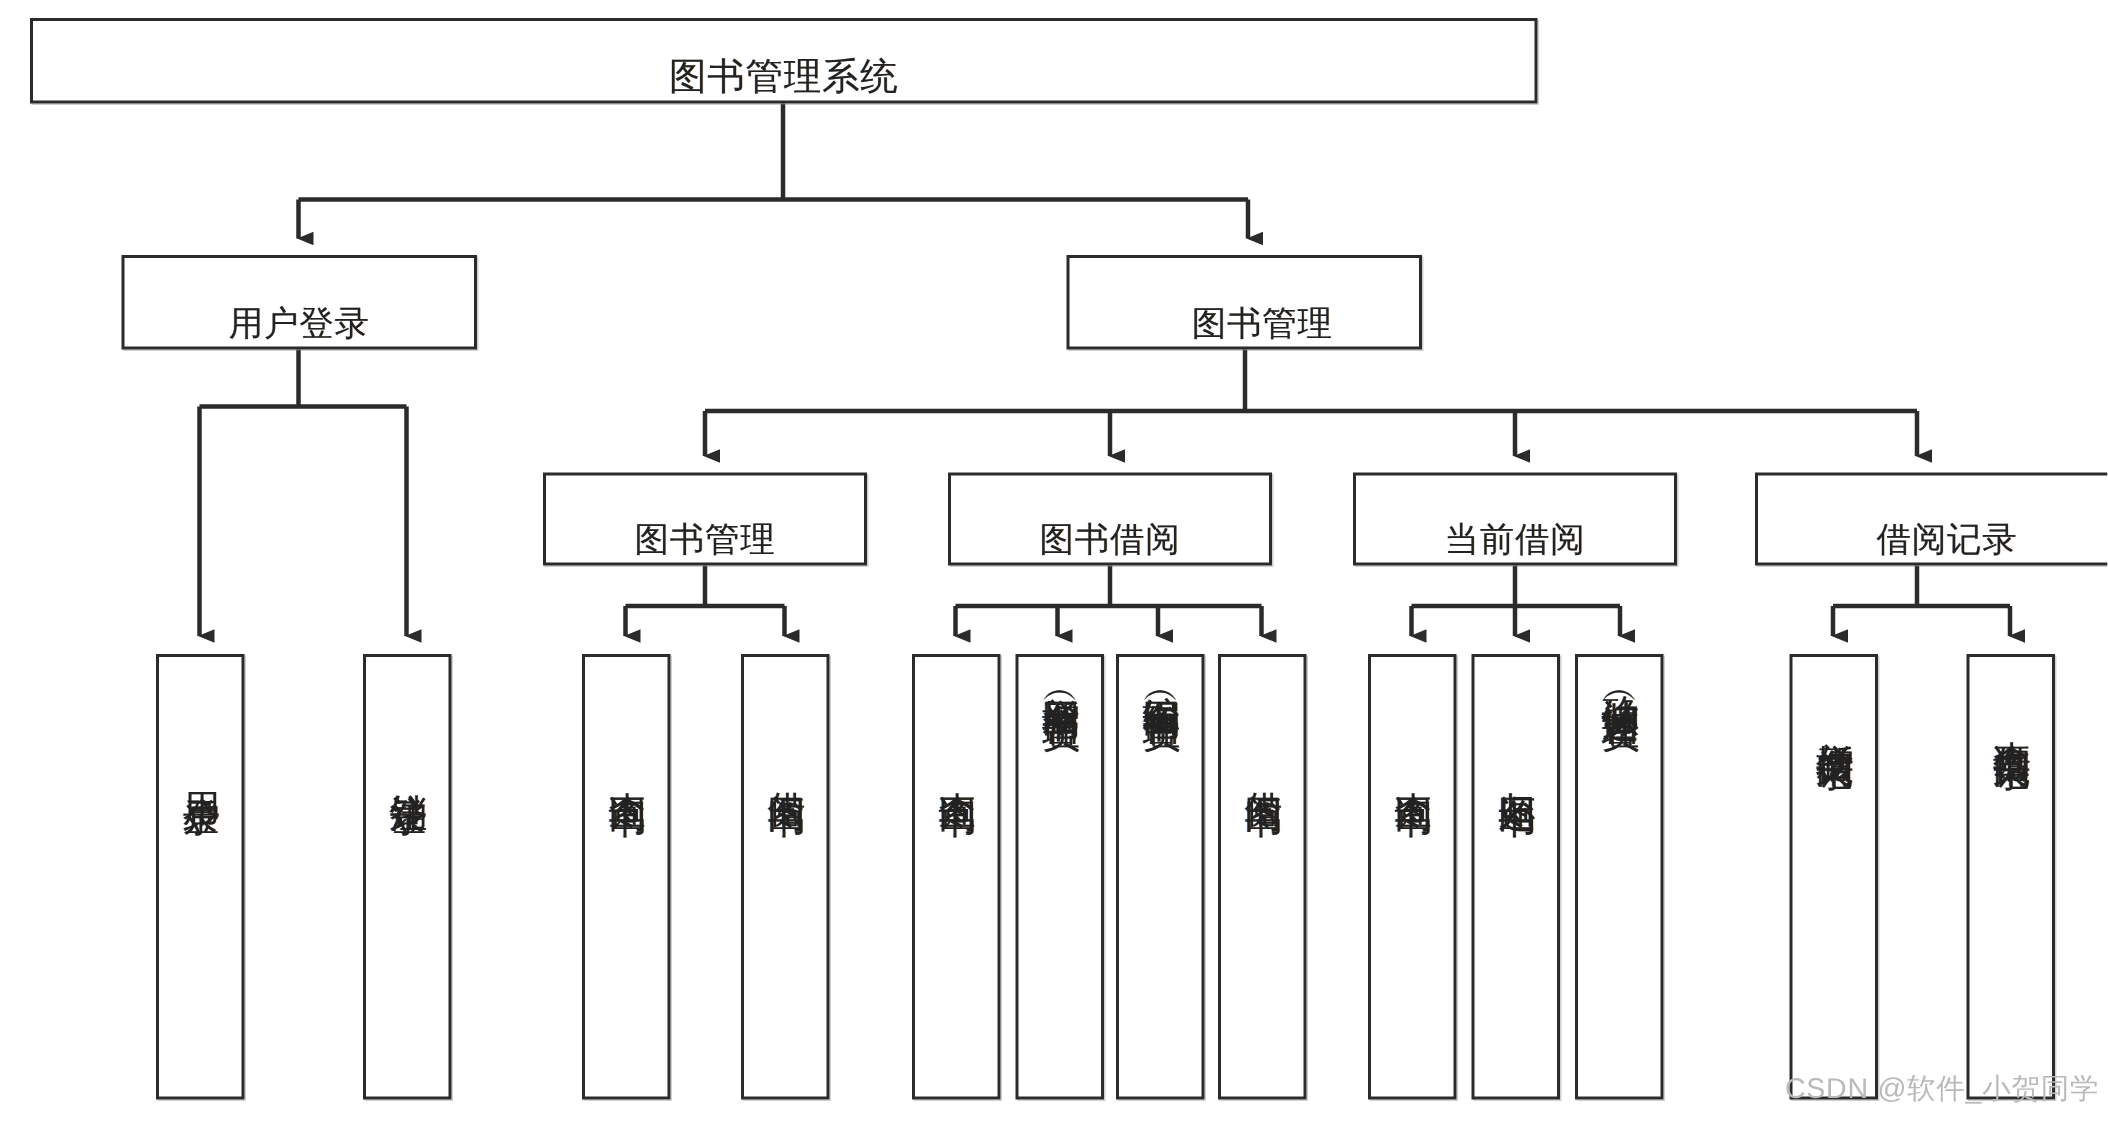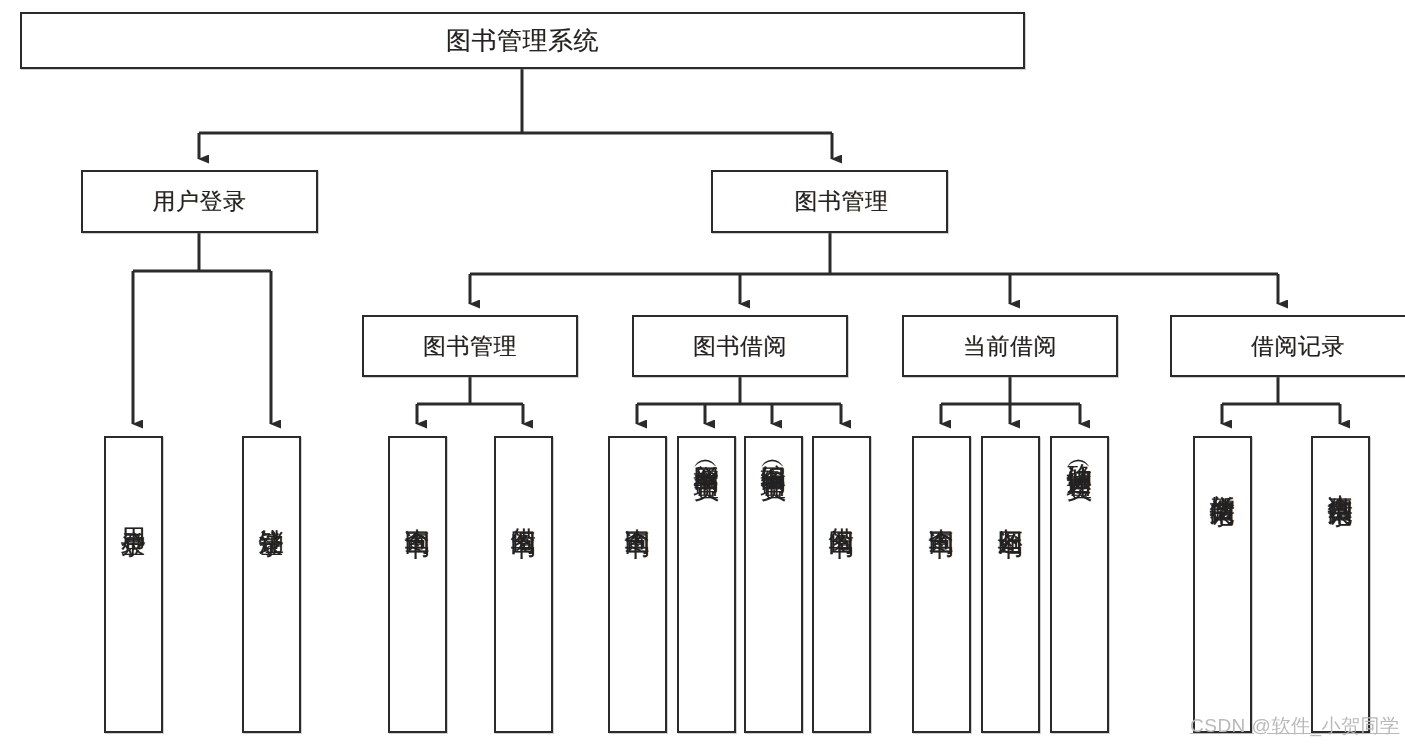--- a/index.html
+++ b/index.html
@@ -20,21 +20,21 @@
     left:0; top:0;
     width:1405px; height:747px;
     pointer-events:none;
   }
   .node{
     position:absolute;
     box-sizing:border-box;
     background:#ffffff;
     border:2.5px solid #2b2b2b;
     display:flex;
-    align-items:center;
+    align-items:flex-end;
     justify-content:center;
     box-shadow:1px 1px 0 rgba(120,120,120,.35);
   }
   .node .lbl{
     color:#222222;
     letter-spacing:.5px;
     white-space:nowrap;
     text-shadow:0.4px 0 rgba(190,120,40,.45), -0.4px 0 rgba(80,140,210,.40);
   }
   .node.root .lbl{ font-size:25px; }
@@ -60,21 +60,20 @@
   }
   .node.leaf.short6 .lbl{
     margin-top:30px;
   }
   .watermark{
     position:absolute;
     font-size:19px;
     color:#b9b9b9;
     white-space:nowrap;
     letter-spacing:.5px;
-    text-decoration:underline;
   }
 </style>
 </head>
 <body>
 
 <div id="canvas">
 
   <svg id="edges" viewBox="0 0 1405 747" xmlns="http://www.w3.org/2000/svg">
     <defs>
       <marker id="arrow" markerWidth="9" markerHeight="11" refX="4.5" refY="10" orient="auto" markerUnits="userSpaceOnUse">

